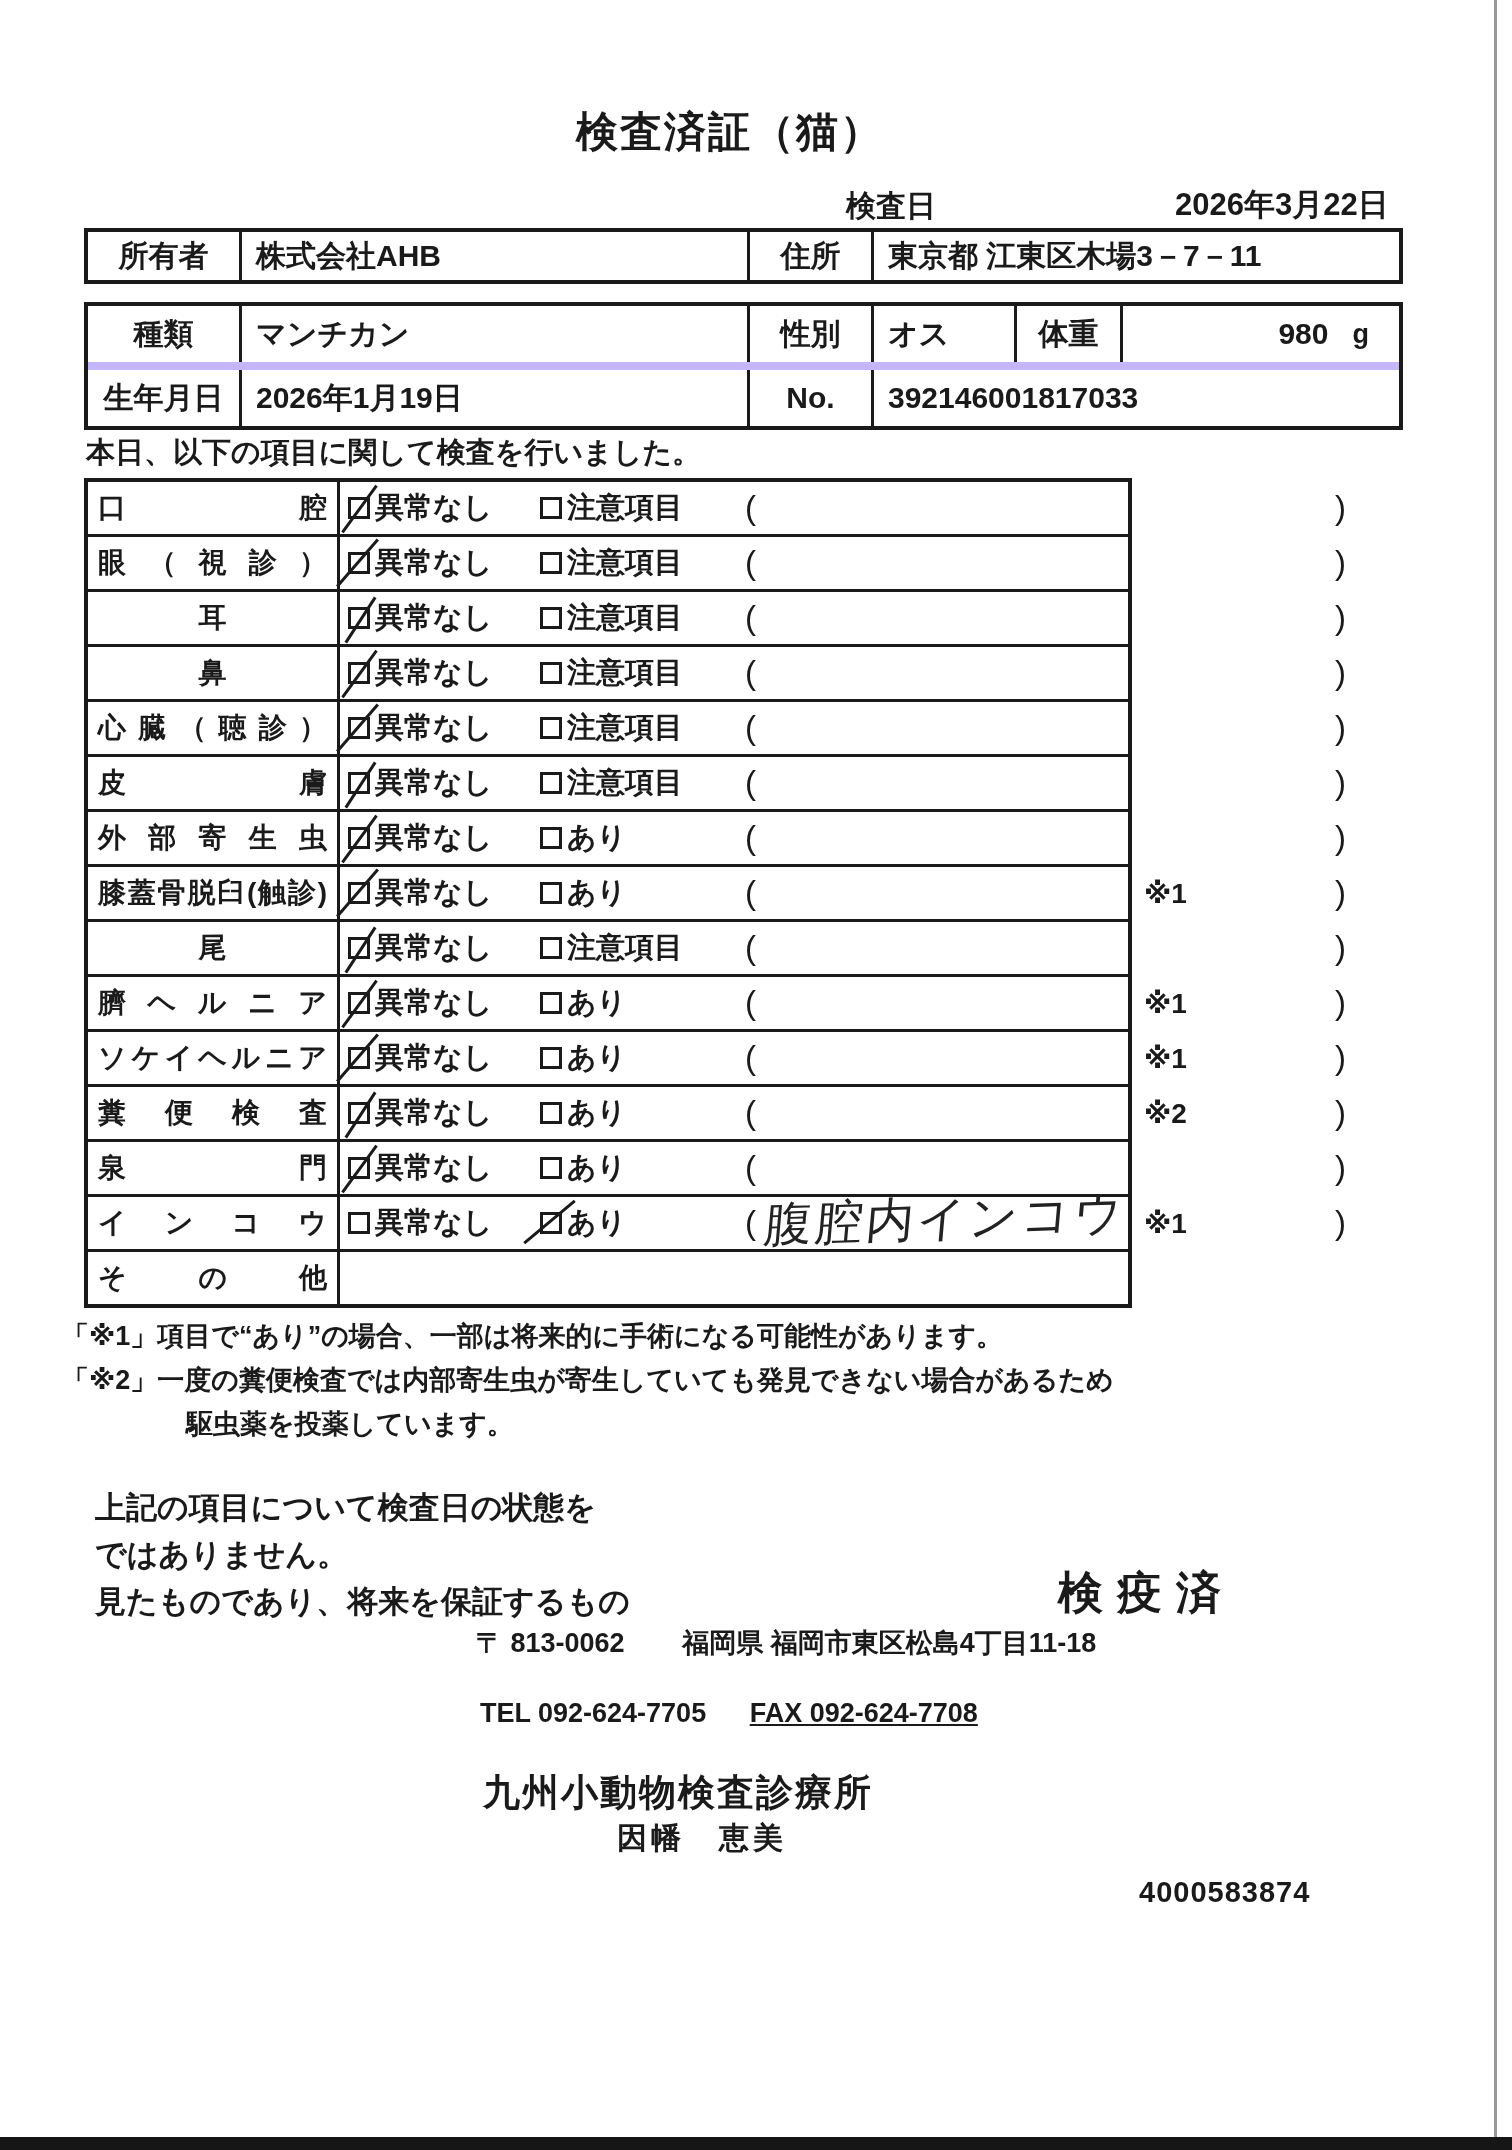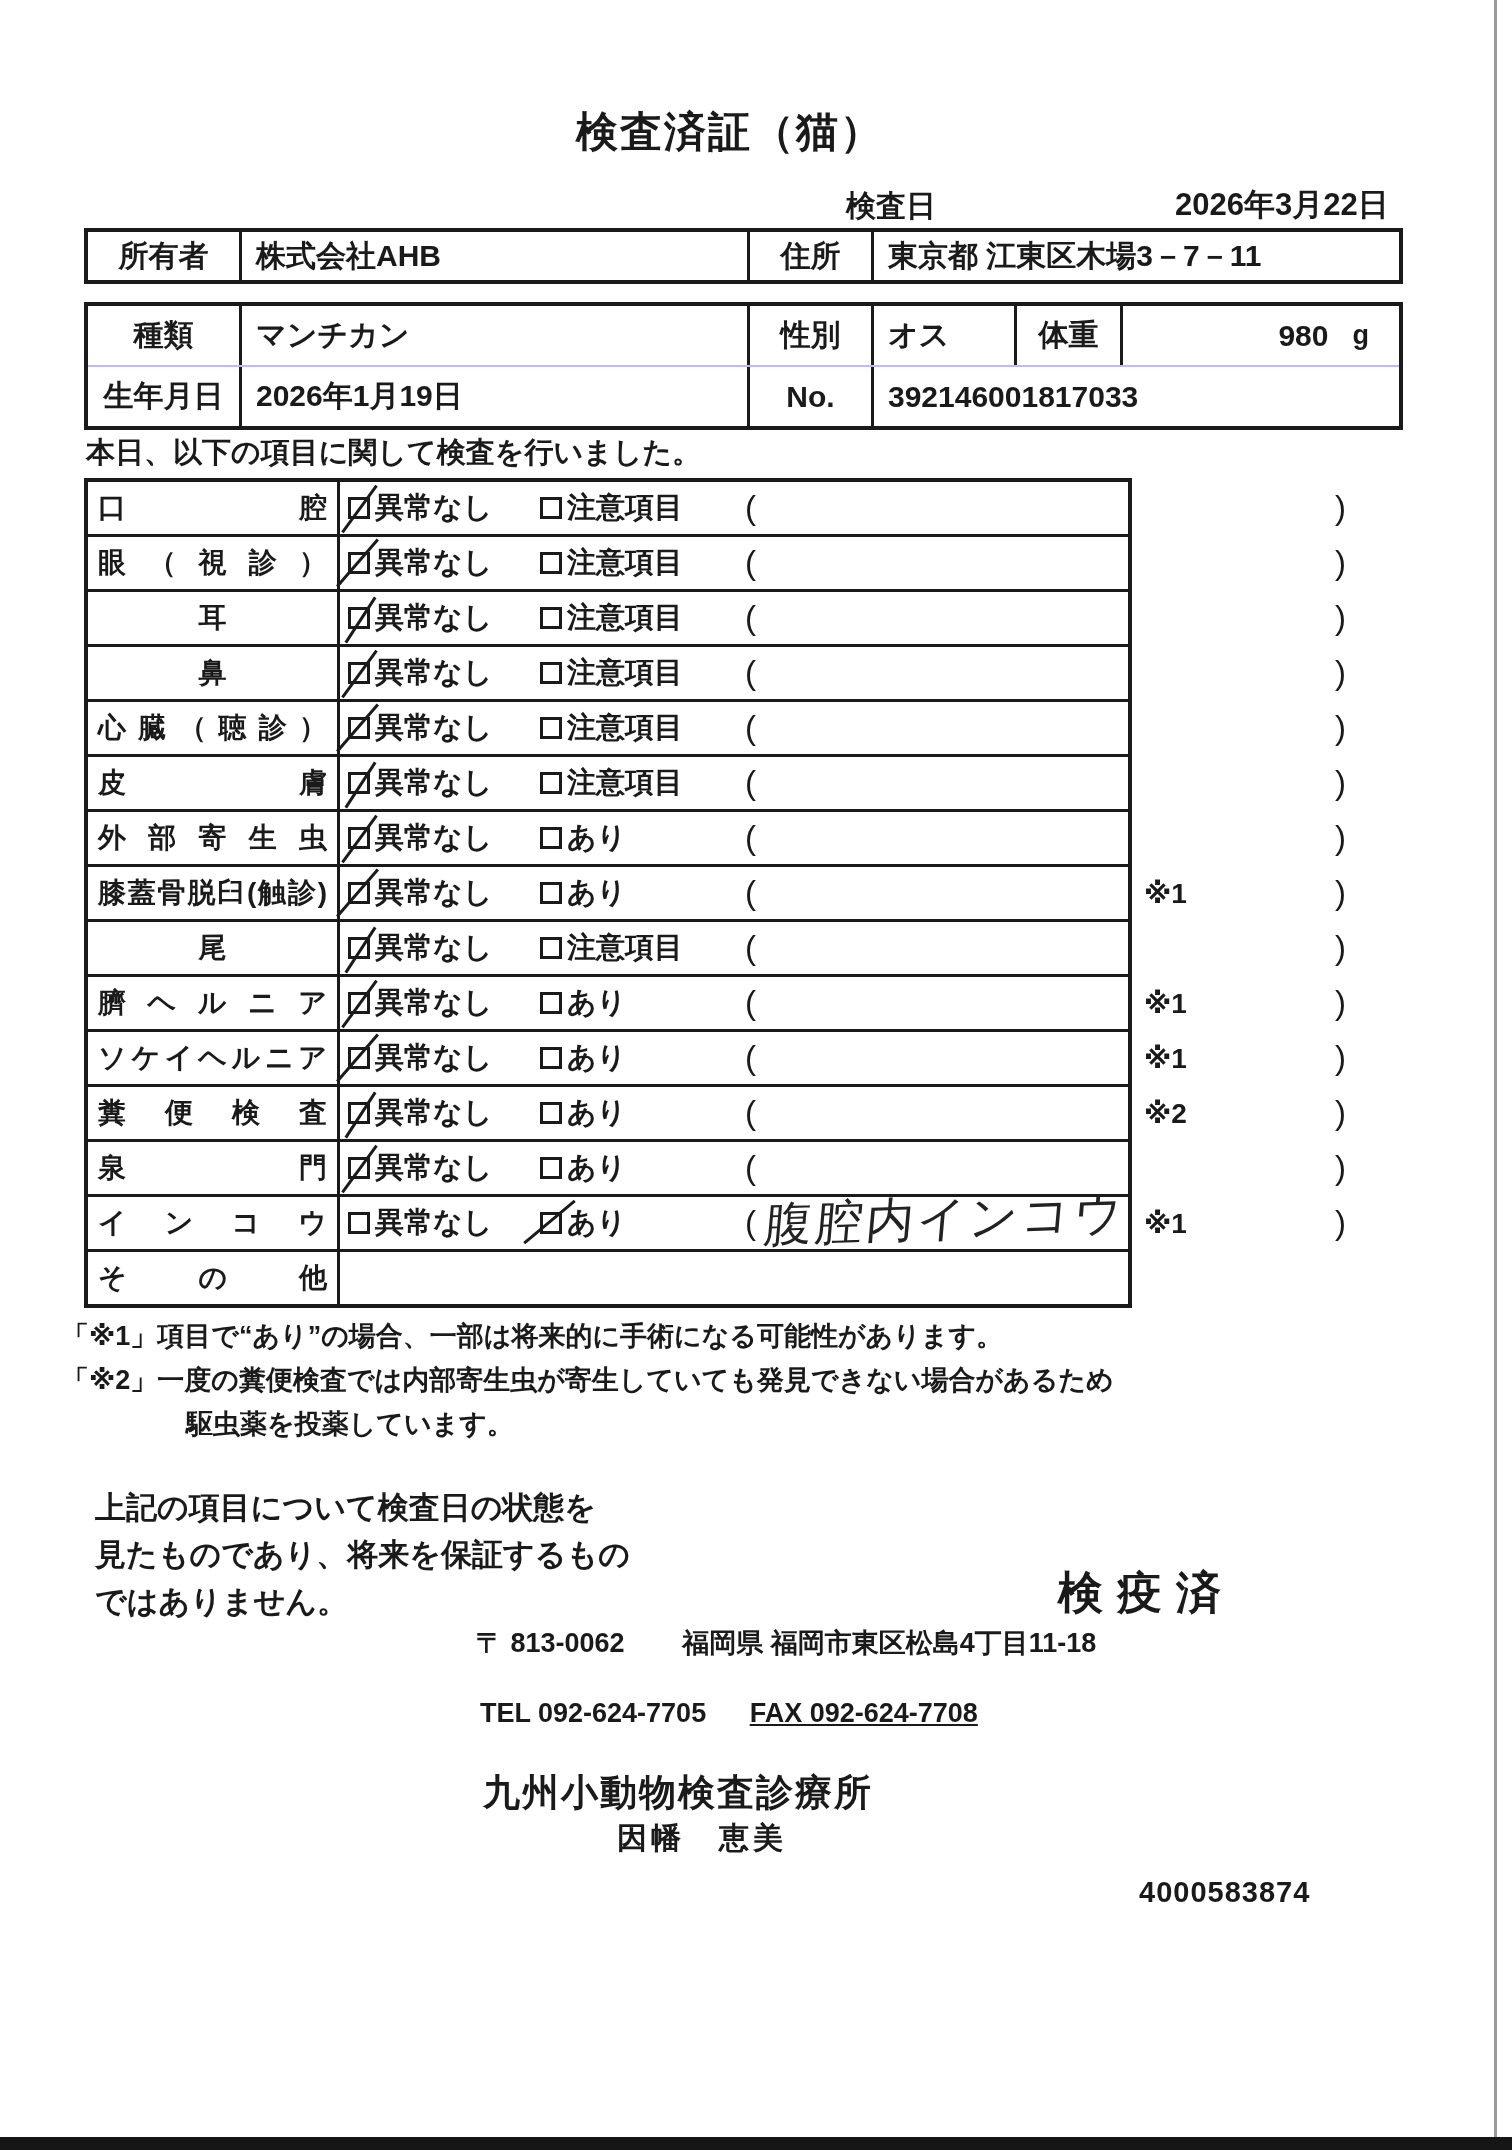--- a/index.html
+++ b/index.html
@@ -11,21 +11,21 @@
   .title{position:absolute; left:0; width:1460px; top:104px; text-align:center;
     font-size:42px; font-weight:700; letter-spacing:2px;}
   .exam-date-label{position:absolute; left:846px; top:186px; font-size:30px; font-weight:600;}
   .exam-date-value{position:absolute; left:1175px; top:184px; font-size:31px; font-weight:600;}
 
   
   .table-a{position:absolute; left:84px; top:228px; width:1319px; height:56px;
     border:4px solid #1a1a1a; box-sizing:border-box; display:flex;}
   .table-b{position:absolute; left:84px; top:302px; width:1319px; height:128px;
     border:4px solid #1a1a1a; box-sizing:border-box; display:flex; flex-direction:column;}
-  .tb-row{flex:1; display:flex; border-bottom:2px solid #c4b5fd; min-height:0;}
+  .tb-row{flex:1; display:flex; border-bottom:8px solid #c4b5fd; min-height:0;}
   .tb-row.last{border-bottom:none;}
   .cell{border-right:3px solid #1a1a1a; box-sizing:border-box; display:flex;
     align-items:center; font-size:30px; font-weight:600; white-space:nowrap; overflow:visible;}
   .cell.noborder{border-right:none;}
   .cell.label{justify-content:center;}
   .cell.value{padding-left:14px;}
   .w154{width:154px;} .w508{width:508px;} .w127{width:124px;} .w143{width:143px;} .w106{width:106px;}
   .flex1{flex:1;}
   .cell.weight{justify-content:flex-end; padding-right:30px;}
   .cell.weight .unit{margin-left:24px; font-size:27px;}
@@ -396,22 +396,22 @@
     </div>
 
   <div class="footnotes">
     <div>「※1」項目で“あり”の場合、一部は将来的に手術になる可能性があります。</div>
     <div>「※2」一度の糞便検査では内部寄生虫が寄生していても発見できない場合があるため</div>
     <div class="indent">駆虫薬を投薬しています。</div>
   </div>
 
   <div class="disclaimer">
     <div>上記の項目について検査日の状態を</div>
+    <div>ではありません。</div>
     <div>見たものであり、将来を保証するもの</div>
-    <div>ではありません。</div>
   </div>
 
   <div class="stamp">検疫済</div>
 
   <div class="addr-line">
     <span>〒 813-0062</span>
     <span class="gap50">福岡県 福岡市東区松島4丁目11-18</span>
   </div>
 
   <div class="tel-line">

